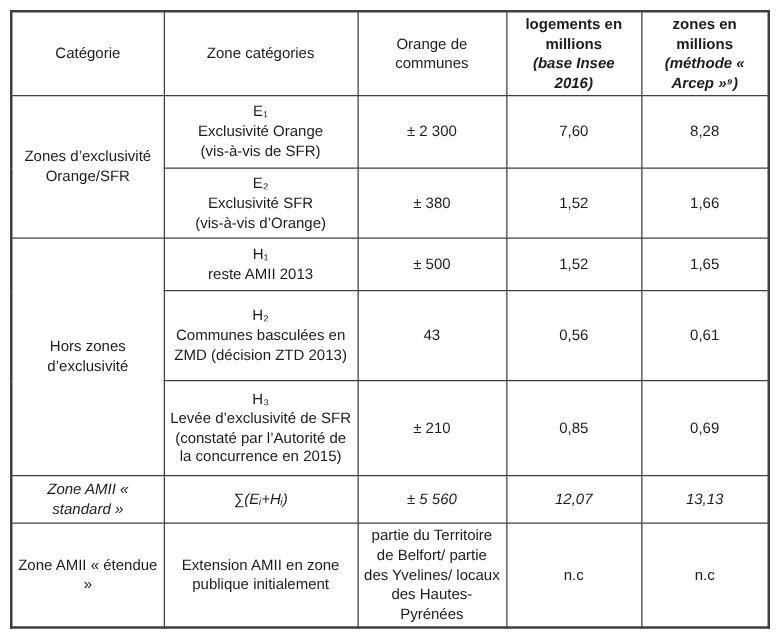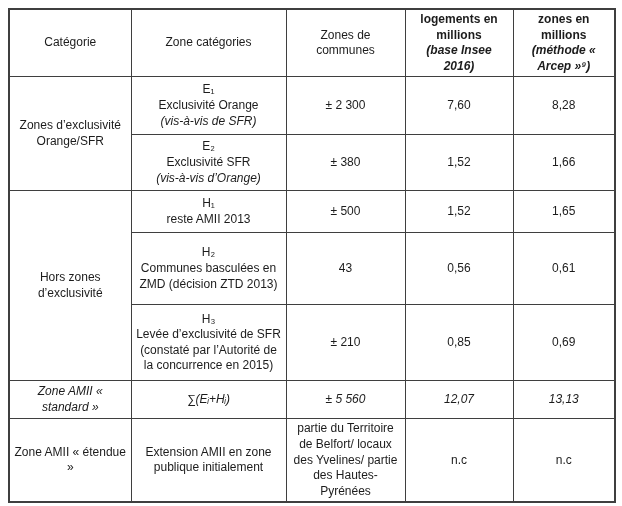--- a/index.html
+++ b/index.html
@@ -23,41 +23,41 @@
     text-align: center;
     vertical-align: middle;
     font-size: 12px;
     line-height: 1.3;
     font-weight: normal;
   }
   .b  { font-weight: bold; }
   .i  { font-style: italic; }
   .block { display: block; }
   .cat { font-weight: bold; }
-  .note { font-style: italic; }
+  .note { }
   .small { font-size: 11px; line-height: 1.35; }
 </style>
 </head>
 <body>
 
 <div class="page">
   <table class="grid">
     <colgroup>
       <col style="width:122px">
         <col style="width:155px">
         <col style="width:119px">
         <col style="width:108px">
         <col style="width:102px">
     </colgroup>
 
     <tbody>
         <tr style="height:60px">
       <th class="b">Catégorie</th>
       <th class="b">Zone catégories</th>
-      <th class="b">Zones de communes</th>
+      <th class="b">Orange de communes</th>
       <th>
         <span class="b block">logements en millions</span>
         <span class="b i block">(base Insee 2016)</span>
       </th>
       <th>
         <span class="b block">zones en millions</span>
         <span class="b i block">(méthode « Arcep »⁹)</span>
       </th>
     </tr>
 
@@ -119,20 +119,20 @@
       <td class="cat i">Zone AMII « standard »</td>
       <td class="b i">∑(Eᵢ+Hᵢ)</td>
       <td class="i">± 5 560</td>
       <td class="i">12,07</td>
       <td class="i">13,13</td>
     </tr>
 
     <tr style="height:62px">
       <td class="cat">Zone AMII « étendue »</td>
       <td>Extension AMII en zone publique initialement</td>
-      <td class="small">partie du Territoire de Belfort/ locaux des Yvelines/ partie des Hautes-Pyrénées</td>
+      <td class="small">partie du Territoire de Belfort/ partie des Yvelines/ locaux des Hautes-Pyrénées</td>
       <td>n.c</td>
       <td>n.c</td>
     </tr>
   </tbody>
     </table>
 
 </div>
 
 </body></html>

